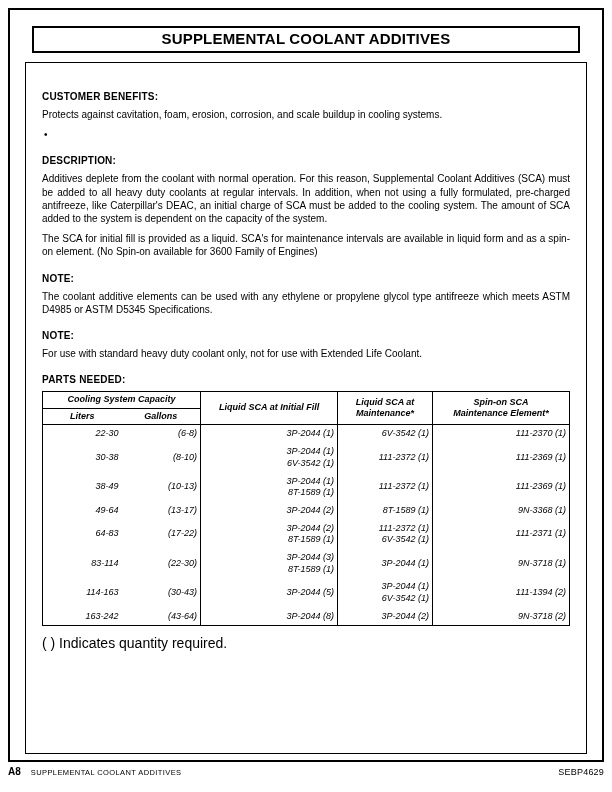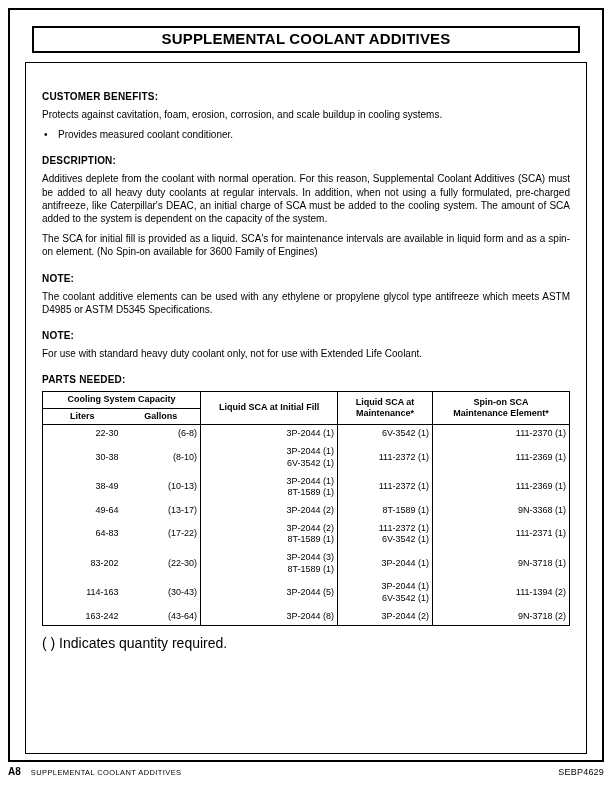--- a/index.html
+++ b/index.html
@@ -62,20 +62,21 @@
   }
   .bullet-glyph { width:14px; flex:none; }
 
   table.parts-table {
     width:100%;
     border-collapse:collapse;
     border:1px solid #000;
     font-size:9px;
     margin-top:3px;
     table-layout:fixed;
+    font-style:italic;
   }
   table.parts-table col.c-liters  { width:15%; }
   table.parts-table col.c-gallons { width:15%; }
   table.parts-table col.c-initial { width:26%; }
   table.parts-table col.c-maint   { width:18%; }
   table.parts-table col.c-spinon  { width:26%; }
 
   table.parts-table th {
     font-weight:bold;
     text-align:center;
@@ -125,21 +126,20 @@
 <div class="frame">
 
   <div class="title-box">SUPPLEMENTAL COOLANT ADDITIVES</div>
 
   <div class="content-box">
 
     <h2 class="sec-heading first">CUSTOMER BENEFITS:</h2>
     <p class="body-text">Protects against cavitation, foam, erosion, corrosion, and scale buildup in cooling systems.</p>
     <div class="bullet-row">
       <span class="bullet-glyph">•</span>
-      <span>Provides measured coolant conditioner.</span>
     </div>
 
     <h2 class="sec-heading">DESCRIPTION:</h2>
     <p class="body-text">Additives deplete from the coolant with normal operation. For this reason, Supplemental Coolant Additives (SCA) must be added to all heavy duty coolants at regular intervals. In addition, when not using a fully formulated, pre-charged antifreeze, like Caterpillar's DEAC, an initial charge of SCA must be added to the cooling system. The amount of SCA added to the system is dependent on the capacity of the system.</p>
     <p class="body-text last">The SCA for initial fill is provided as a liquid. SCA's for maintenance intervals are available in liquid form and as a spin-on element. (No Spin-on available for 3600 Family of Engines)</p>
 
     <h2 class="sec-heading">NOTE:</h2>
     <p class="body-text last">The coolant additive elements can be used with any ethylene or propylene glycol type antifreeze which meets ASTM D4985 or ASTM D5345 Specifications.</p>
 
     <h2 class="sec-heading">NOTE:</h2>
@@ -203,21 +203,21 @@
         <tr>
           <td>64-83</td>
           <td>(17-22)</td>
           <td class="vl">3P-2044 (2)
 8T-1589 (1)</td>
           <td class="vl">111-2372 (1)
 6V-3542 (1)</td>
           <td class="vl">111-2371 (1)</td>
         </tr>
         <tr>
-          <td>83-202</td>
+          <td>83-114</td>
           <td>(22-30)</td>
           <td class="vl">3P-2044 (3)
 8T-1589 (1)</td>
           <td class="vl">3P-2044 (1)</td>
           <td class="vl">9N-3718 (1)</td>
         </tr>
         <tr>
           <td>114-163</td>
           <td>(30-43)</td>
           <td class="vl">3P-2044 (5)</td>

